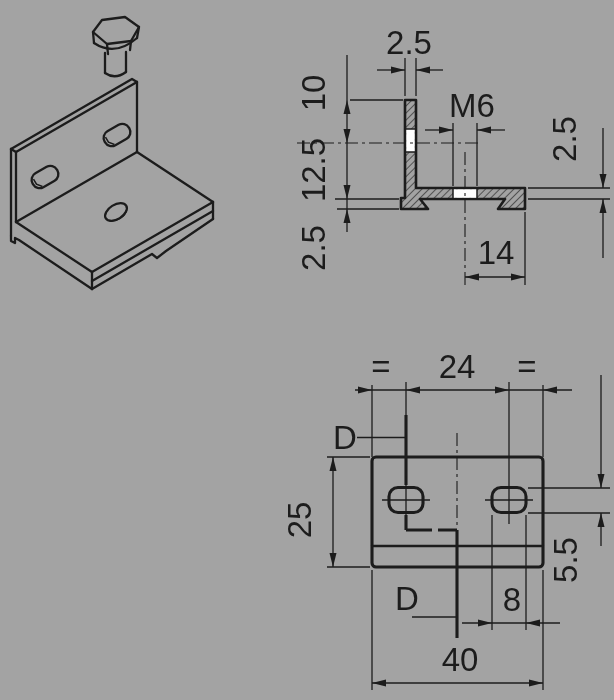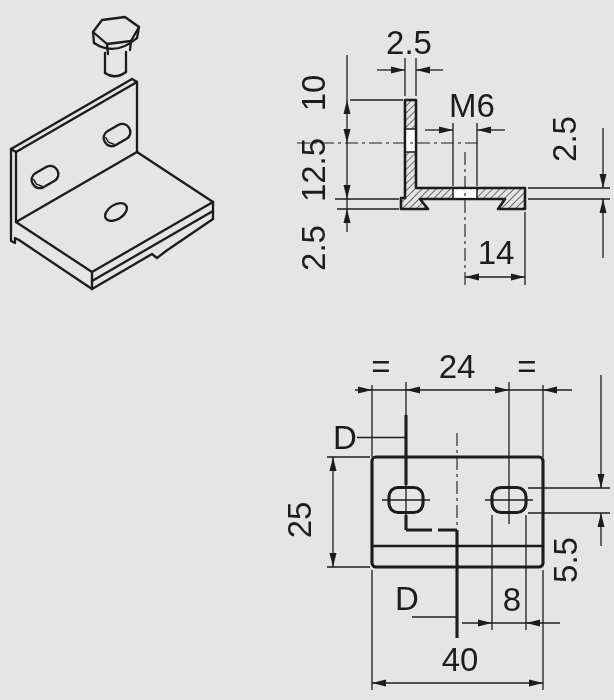--- a/index.html
+++ b/index.html
@@ -1,16 +1,16 @@
 <!DOCTYPE html>
 <html><head>
 <meta charset="utf-8">
 <style>
   html,body{margin:0;padding:0;background:#ffffff;}
-  #stage{position:relative;width:614px;height:700px;background:#e5e5e5;overflow:hidden;
+  #stage{position:relative;width:614px;height:700px;background:#a3a3a3;overflow:hidden;
          font-family:"Liberation Sans",sans-serif;}
   svg{position:absolute;overflow:visible;}
   #iso-view{left:0;top:0;}
   #section-view{left:285px;top:0;}
   #front-view{left:290px;top:330px;}
   .outline{fill:none;stroke:#1c1c1c;stroke-width:2.3;stroke-linejoin:round;stroke-linecap:round;}
   .thick{fill:none;stroke:#1c1c1c;stroke-width:3.1;stroke-linejoin:round;}
   .thin{fill:none;stroke:#1c1c1c;stroke-width:1.3;}
   .hairline{fill:none;stroke:#1c1c1c;stroke-width:1.5;}
   .cl{fill:none;stroke:#1c1c1c;stroke-width:1.1;stroke-dasharray:13 4 3 4;}

